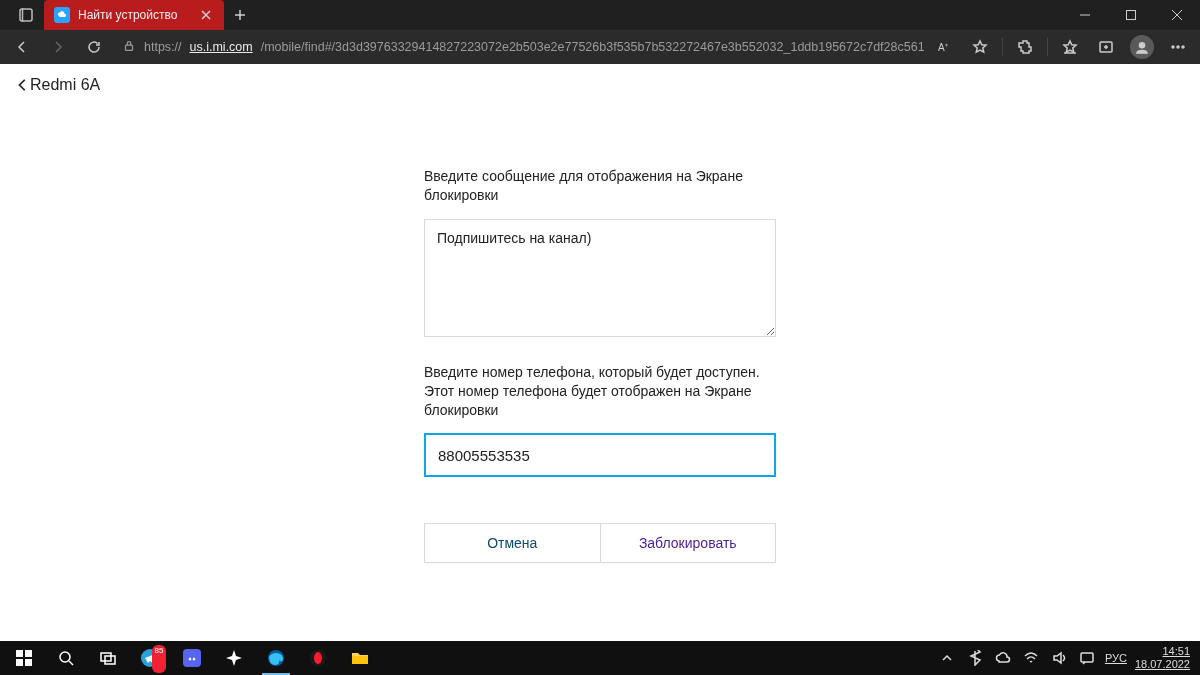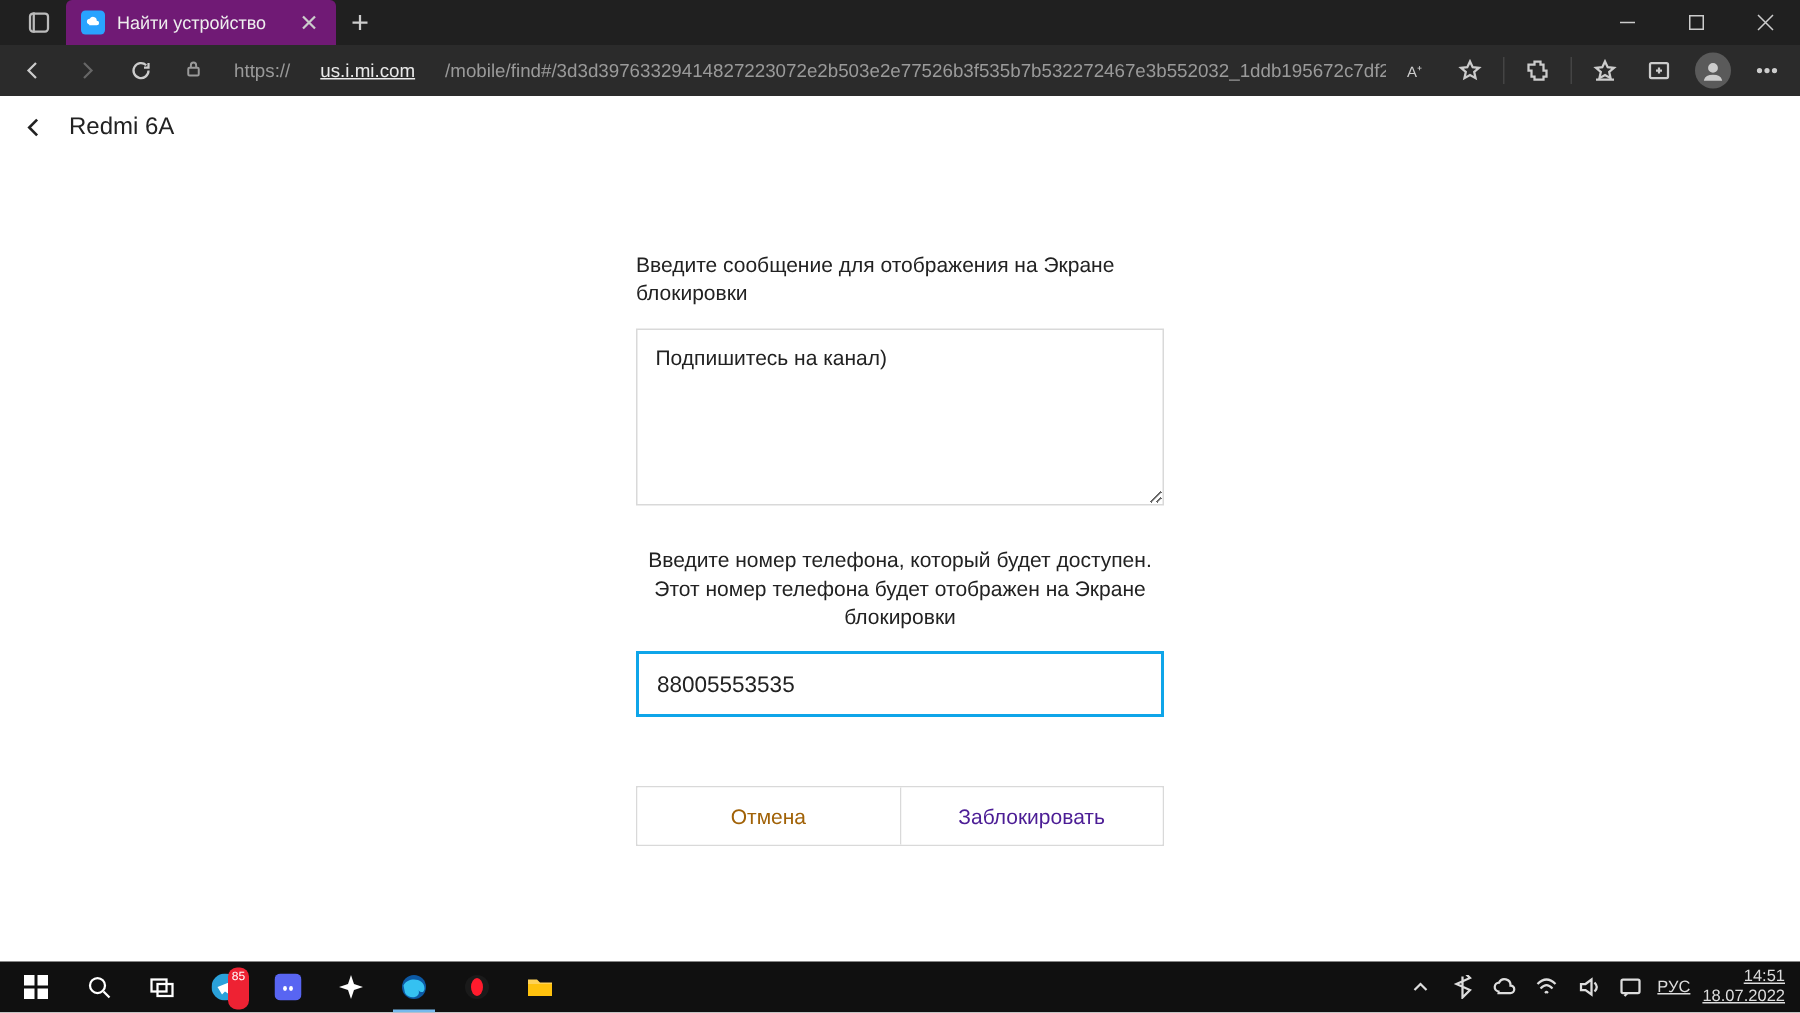--- a/index.html
+++ b/index.html
@@ -3,56 +3,56 @@
 <meta charset="utf-8">
 <style>
   * { margin: 0; padding: 0; box-sizing: border-box; font-family: "Segoe UI", Arial, sans-serif; }
   html, body { width: 1200px; height: 675px; overflow: hidden; background: #fff; }
 
   
   .titlebar { display: flex; align-items: stretch; height: 30px; background: #202020; color: #ddd; }
   .titlebar .tab-strip-lead { width: 8px; }
   .tab-spaces { width: 36px; display:flex; align-items:center; justify-content:center; }
   .tab-spaces svg { width:16px; height:16px; stroke:#bbb; fill:none; stroke-width:1.5; }
-  .tab { display:flex; align-items:center; gap:8px; padding:0 10px; background:#701a75; border-radius:4px 4px 0 0; min-width:180px; max-width:200px; height:100%; }
+  .tab { display:flex; align-items:center; gap:8px; padding:0 10px; background:#b91c1c; border-radius:4px 4px 0 0; min-width:180px; max-width:200px; height:100%; }
   .tab .favicon { width:16px; height:16px; background:#29a3ff; border-radius:3px; display:flex; align-items:center; justify-content:center; }
   .tab .favicon svg { width:10px; height:10px; fill:#fff; }
   .tab .tab-title { flex:1; font-size:12px; color:#eee; white-space:nowrap; overflow:hidden; text-overflow:ellipsis; }
   .tab .tab-close { width:16px; height:16px; display:flex; align-items:center; justify-content:center; }
   .tab .tab-close svg { width:10px; height:10px; stroke:#ccc; stroke-width:1.5; fill:none; }
   .new-tab { width:32px; display:flex; align-items:center; justify-content:center; }
   .new-tab svg { width:12px; height:12px; stroke:#ccc; stroke-width:1.5; fill:none; }
   .titlebar-spacer { flex:1; }
   .win-btn { width:46px; display:flex; align-items:center; justify-content:center; }
   .win-btn svg { width:12px; height:12px; stroke:#ccc; stroke-width:1; fill:none; }
 
   
   .toolbar { display:flex; align-items:center; height:34px; background:#2b2b2b; padding:0 6px; gap:4px; }
   .tool-btn { width:32px; height:28px; display:flex; align-items:center; justify-content:center; border-radius:4px; }
   .tool-btn svg { width:16px; height:16px; stroke:#ccc; fill:none; stroke-width:1.5; }
   .tool-btn.disabled svg { stroke:#666; }
-  .addr { flex:1; display:flex; align-items:center; gap:20px; height:28px; padding:0 8px; border-radius:4px; font-size:12.5px; color:#9a9a9a; overflow:hidden; white-space:nowrap; }
+  .addr { flex:1; display:flex; align-items:center; gap:8px; height:28px; padding:0 8px; border-radius:4px; font-size:12.5px; color:#9a9a9a; overflow:hidden; white-space:nowrap; }
   .addr .site-lock svg { width:14px; height:14px; stroke:#9a9a9a; fill:none; stroke-width:1.5; }
   .addr .host { color:#eaeaea;text-decoration:underline; }
   .toolbar .avatar { width:24px; height:24px; border-radius:50%; background:#5a5a5a; display:flex; align-items:center; justify-content:center; }
   .toolbar .avatar svg { width:14px; height:14px; fill:#ccc; }
   .toolbar .sep { width:1px; height:18px; background:#444; margin:0 2px; }
 
   
   .page { background:#fff; height: calc(675px - 30px - 34px - 34px); overflow:auto; }
-  .page-header { display:flex; align-items:center; gap:16px; padding:12px 16px; font-size:16px; color:#222; border-bottom:1px solid transparent; }
+  .page-header { display:flex; align-items:center; gap:0; padding:12px 16px; font-size:16px; color:#222; border-bottom:1px solid transparent; }
   .page-header svg { width:14px; height:14px; stroke:#222; fill:none; stroke-width:2; }
   .form-wrap { width:352px; margin:60px auto 0; }
   .label { font-size:14px; color:#222; line-height:1.35; margin-bottom:14px; }
   textarea.msg { width:100%; height:118px; resize:both; border:1px solid #d9d9d9; padding:10px 12px; font-size:14px; color:#222; font-family:inherit; outline:none; }
-  .label2 { font-size:14px; color:#222; line-height:1.35; margin:22px 0 14px;text-align:center; }
+  .label2 { font-size:14px; color:#222; line-height:1.35; margin:22px 0 14px; }
   input.phone { width:100%; height:44px; border:2px solid #0ea5e9; padding:0 12px; font-size:15px; color:#222; outline:none; }
   .btn-row { display:flex; margin-top:46px; border:1px solid #d9d9d9; }
   .btn-row button { flex:1; height:38px; background:#fff; border:none; font-size:14px; cursor:pointer; }
-  .btn-row button:first-child { border-right:1px solid #d9d9d9; color:#a16207; }
+  .btn-row button:first-child { border-right:1px solid #d9d9d9; color:#0c4a6e; }
   .btn-row button:last-child { color:#4c1d95; }
 
   
   .taskbar { position:relative; display:flex; align-items:center; height:34px; background:#101010; color:#ddd; padding:0 4px; gap:2px; }
   .task-btn { width:40px; height:34px; display:flex; align-items:center; justify-content:center; position:relative; }
   .task-btn svg { width:18px; height:18px; }
   .task-btn.active::after { content:""; position:absolute; bottom:0; left:6px; right:6px; height:2px; background:#76b9ed; }
   .task-btn .badge { position:absolute; bottom:2px; right:4px; min-width:14px; height:28px; padding:0 2px; border-radius:6px; background:#e23; color:#fff; font-size:8px; line-height:12px; text-align:center; }
   .tray { margin-left:auto; display:flex; align-items:center; gap:8px; padding-right:6px;text-decoration:underline; }
   .tray .tray-item { width:20px; height:20px; display:flex; align-items:center; justify-content:center; }

